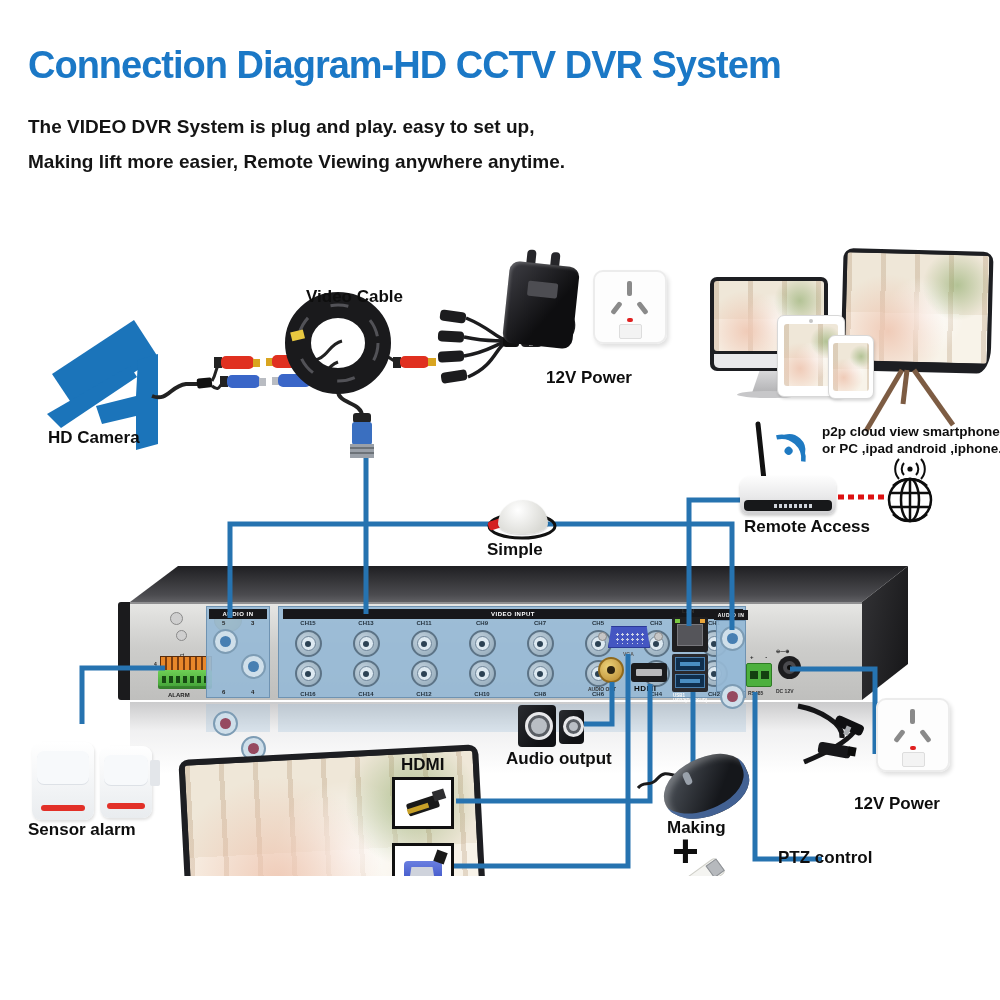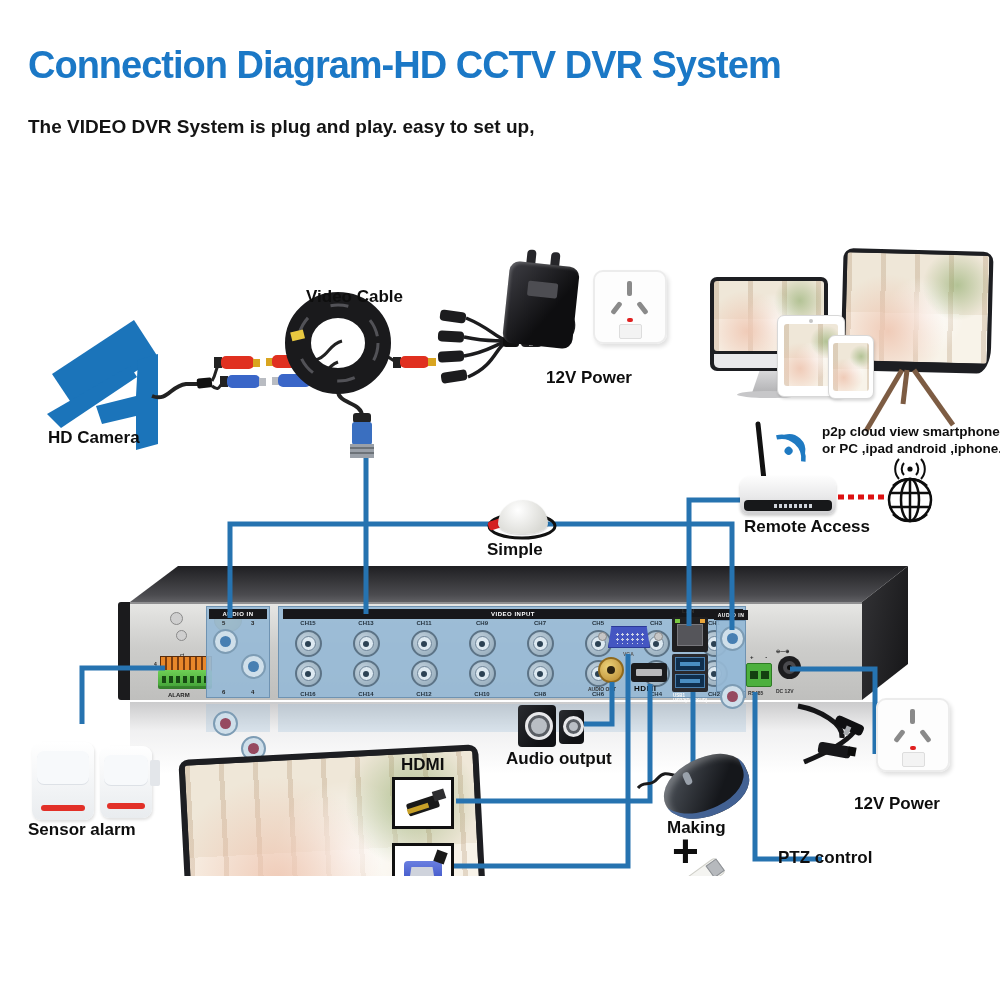--- a/index.html
+++ b/index.html
@@ -98,20 +98,21 @@
       background:linear-gradient(180deg,rgba(168,168,170,.6),rgba(214,214,216,.35) 35%,rgba(245,245,245,0) 88%);}
   .ghost{position:absolute;background:rgba(151,186,214,.28);z-index:1;}
 </style>
 </head>
 <body>
 
 <div id="canvas">
 
   <div id="title">Connection Diagram-HD CCTV DVR System</div>
   <div class="sub" style="top:116px">The VIDEO DVR System is plug and play. easy to set up,</div>
+  <div class="sub" style="top:151px">Making lift more easier, Remote Viewing anywhere anytime.</div>
 
   <svg id="lines" width="1000" height="1000">
 
     <g stroke="#2673b0" stroke-width="5" fill="none">
       <polyline points="230,618 230,524 732,524 732,630"></polyline>
       <line x1="366" y1="452" x2="366" y2="614"></line>
       <polyline points="689,626 689,500 744,500"></polyline>
       <polyline points="165,668 82,668 82,724"></polyline>
       <polyline points="612,682 612,724 584,724"></polyline>
       <polyline points="650,684 650,801 456,801"></polyline>

